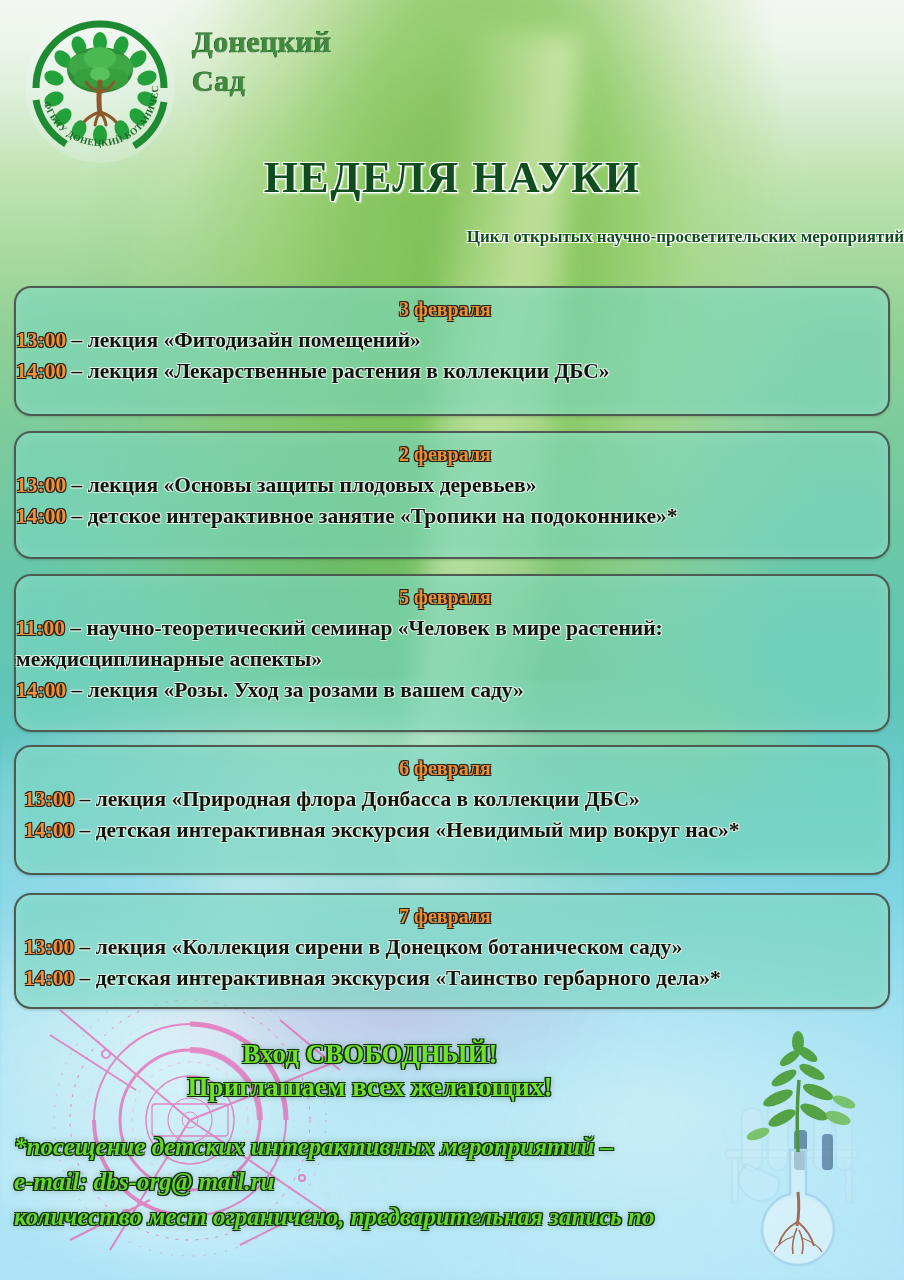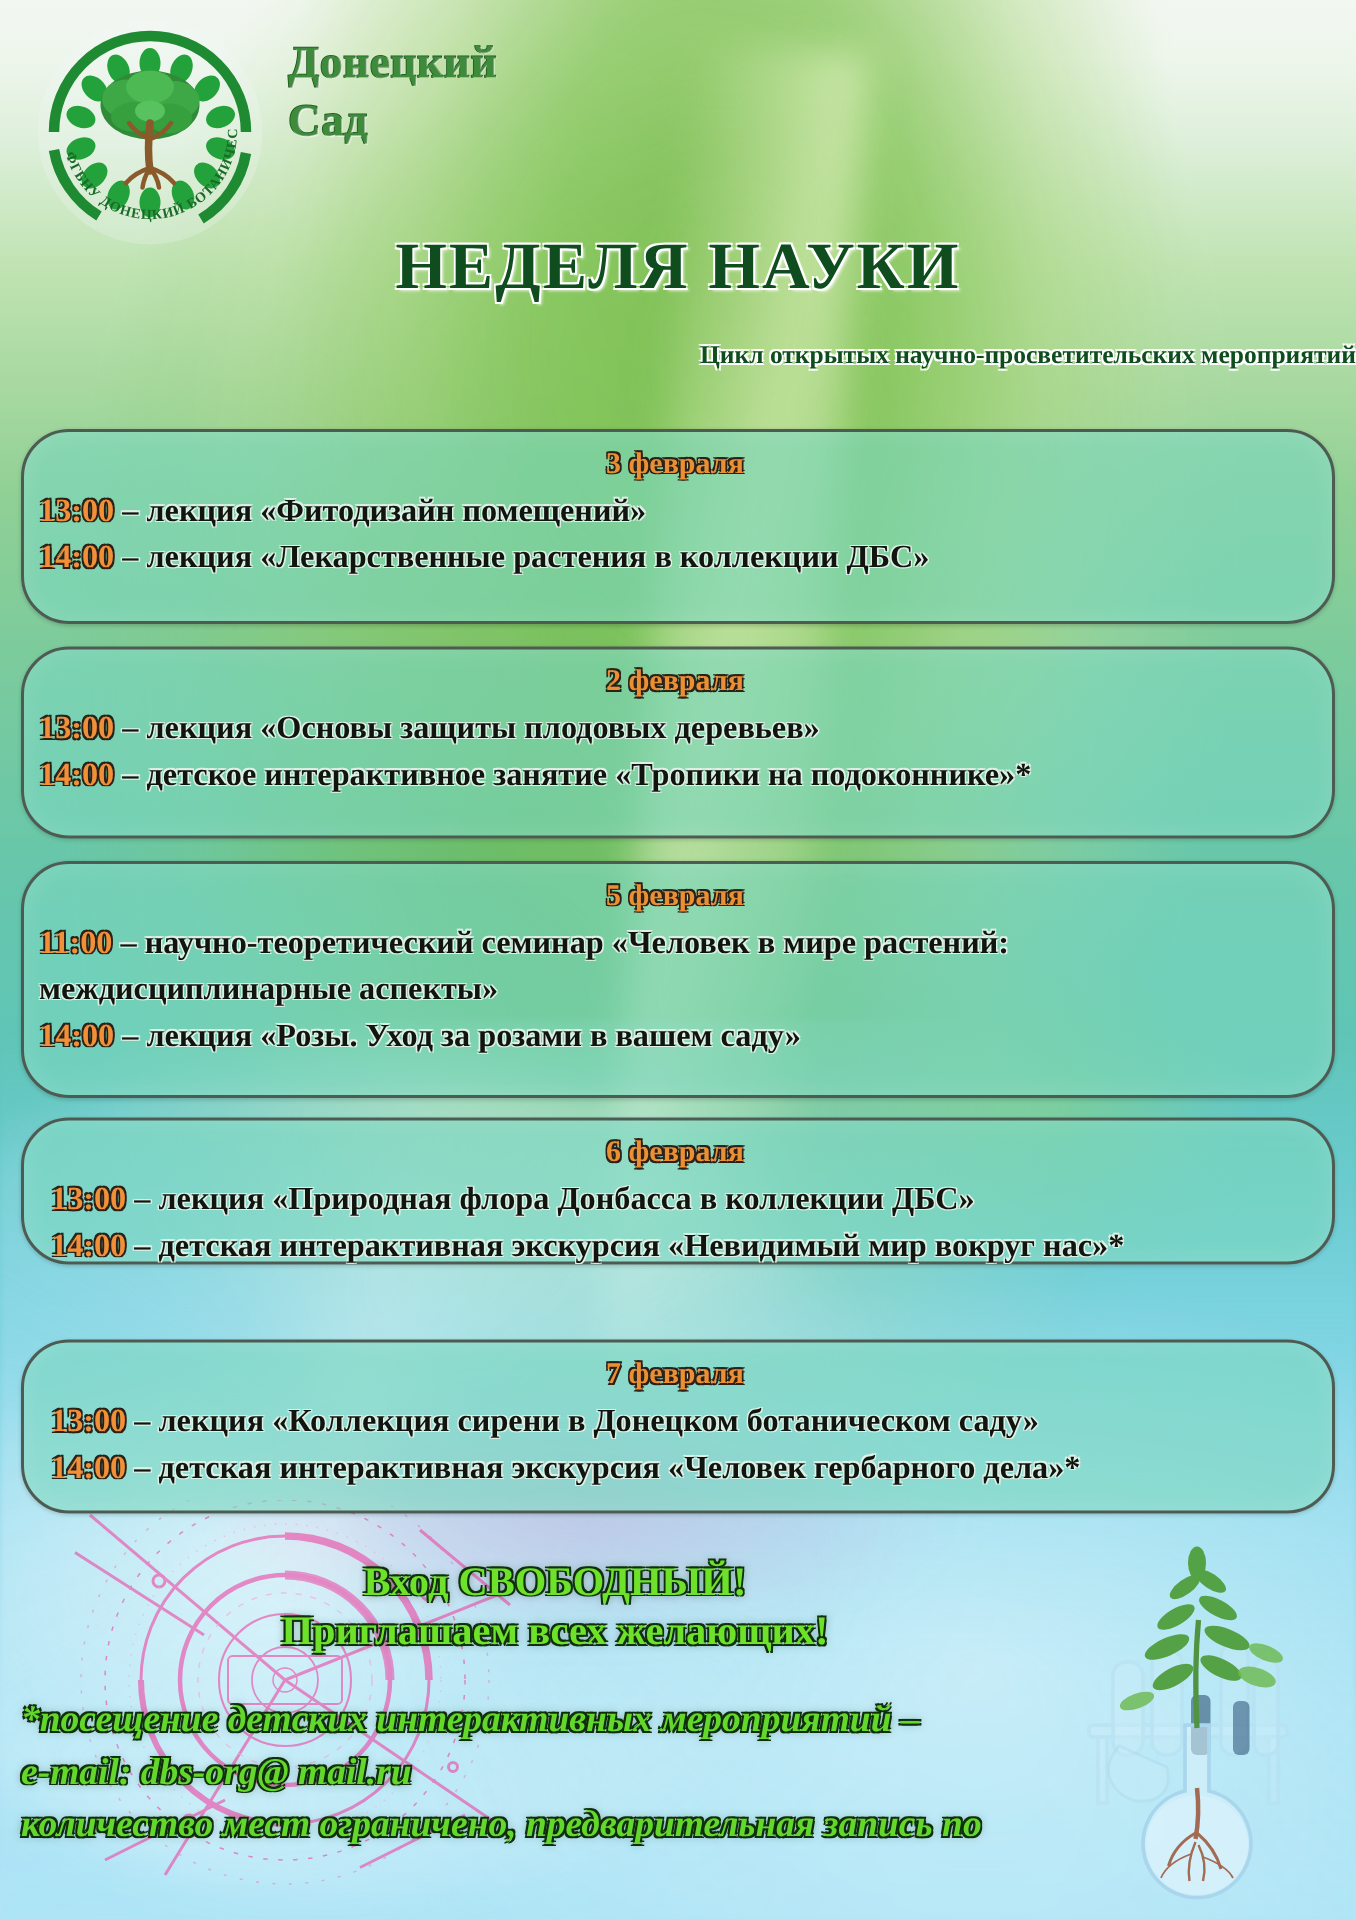--- a/index.html
+++ b/index.html
@@ -160,24 +160,24 @@
 
   
   #boxes{
     position:absolute;left:0;top:0;width:904px;height:1280px;
   }
   .day-box{
     position:absolute;
     left:14px;width:876px;
     box-sizing:border-box;
     border:2px solid #4e5b53;
-    border-radius:32px;
+    border-radius:17px;
     background:rgba(122,214,190,.62);
     box-shadow:0 1px 3px rgba(0,0,0,.18), inset 0 0 18px rgba(255,255,255,.12);
-    padding:10px 14px 12px 10px;
+    padding:10px 14px 12px 0;
   }
   .day-head{
     text-align:center;
     font-family:"Liberation Serif", serif;
     font-weight:bold;
     font-size:20px;
     color:#eb8f34;
     text-shadow:
       -1.1px -1.1px 0 #2a2118, 1.1px -1.1px 0 #2a2118,
       -1.1px 1.1px 0 #2a2118, 1.1px 1.1px 0 #2a2118;
@@ -200,21 +200,21 @@
     text-shadow:
       -1.1px -1.1px 0 #2a2118, 1.1px -1.1px 0 #2a2118,
       -1.1px 1.1px 0 #2a2118, 1.1px 1.1px 0 #2a2118;
   }
   .indent-1{padding-left:8px;}
 
   
   #box-0{top:286px;height:130px;}
   #box-1{top:431px;height:128px;}
   #box-2{top:574px;height:158px;}
-  #box-3{top:745px;height:98px;}
+  #box-3{top:745px;height:130px;}
   #box-4{top:893px;height:116px;}
 
   
   .invite{
     position:absolute;left:0;top:1038px;width:740px;
     text-align:center;
     font-family:"Liberation Serif", serif;
     font-weight:bold;
     font-size:27px;
     line-height:33px;
@@ -432,21 +432,21 @@
         <div class="ev-line"><span class="ev-time">14:00</span><span> – </span><span>лекция «Розы. Уход за розами в вашем саду»</span></div>
       </div>
       <div class="day-box" id="box-3">
         <div class="day-head">6 февраля</div>
         <div class="ev-line indent-1"><span class="ev-time">13:00</span><span> – </span><span>лекция «Природная флора Донбасса в коллекции ДБС»</span></div>
         <div class="ev-line indent-1"><span class="ev-time">14:00</span><span> – </span><span>детская интерактивная экскурсия «Невидимый мир вокруг нас»*</span></div>
       </div>
       <div class="day-box" id="box-4">
         <div class="day-head">7 февраля</div>
         <div class="ev-line indent-1"><span class="ev-time">13:00</span><span> – </span><span>лекция «Коллекция сирени в Донецком ботаническом саду»</span></div>
-        <div class="ev-line indent-1"><span class="ev-time">14:00</span><span> – </span><span>детская интерактивная экскурсия «Человек гербарного дела»*</span></div>
+        <div class="ev-line indent-1"><span class="ev-time">14:00</span><span> – </span><span>детская интерактивная экскурсия «Таинство гербарного дела»*</span></div>
       </div>
     </div>
 
   <div class="invite">
     <span>Вход СВОБОДНЫЙ!</span>
     <span>Приглашаем всех желающих!</span>
   </div>
 
   <div class="note">
     <span>*посещение детских интерактивных мероприятий –</span>

